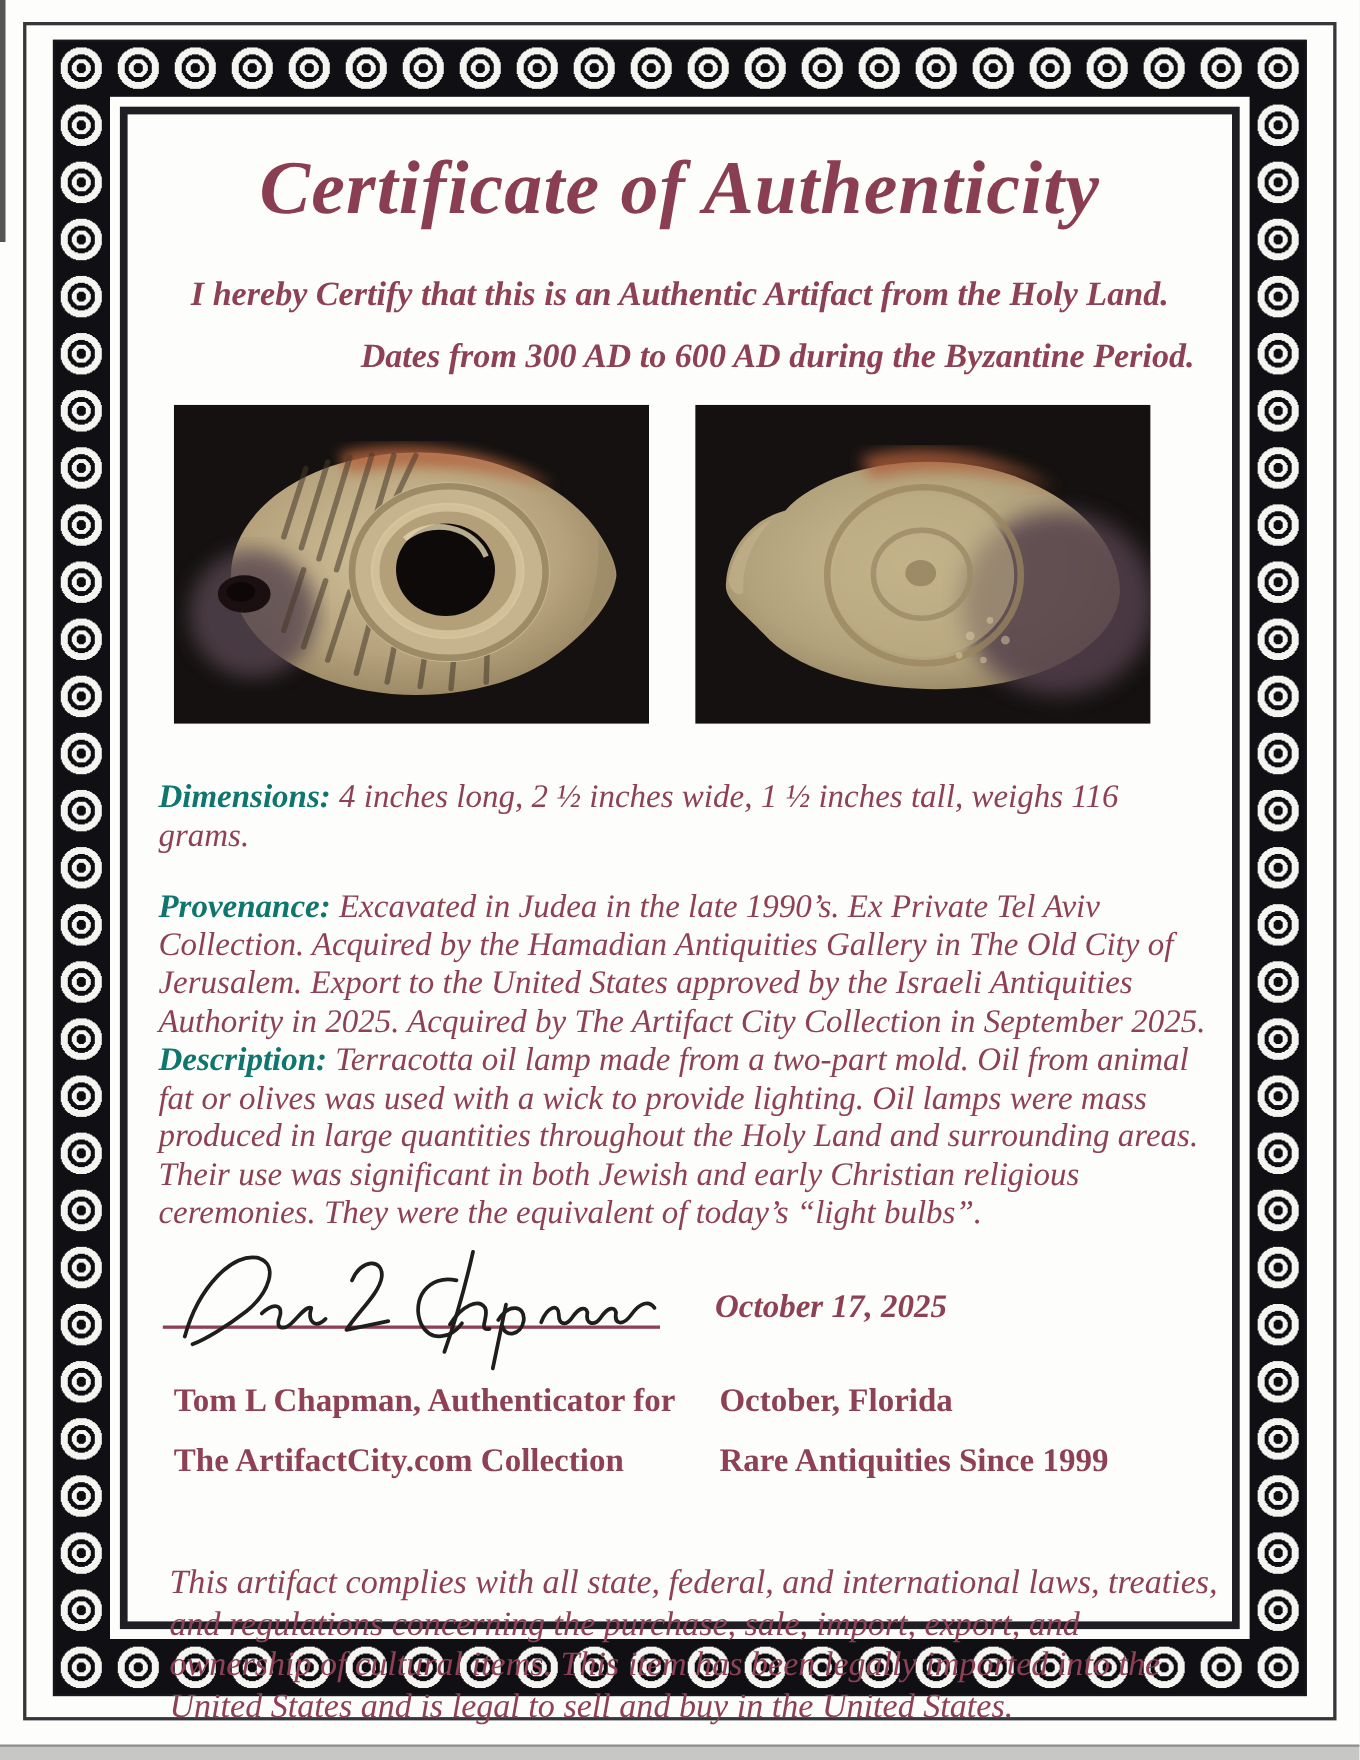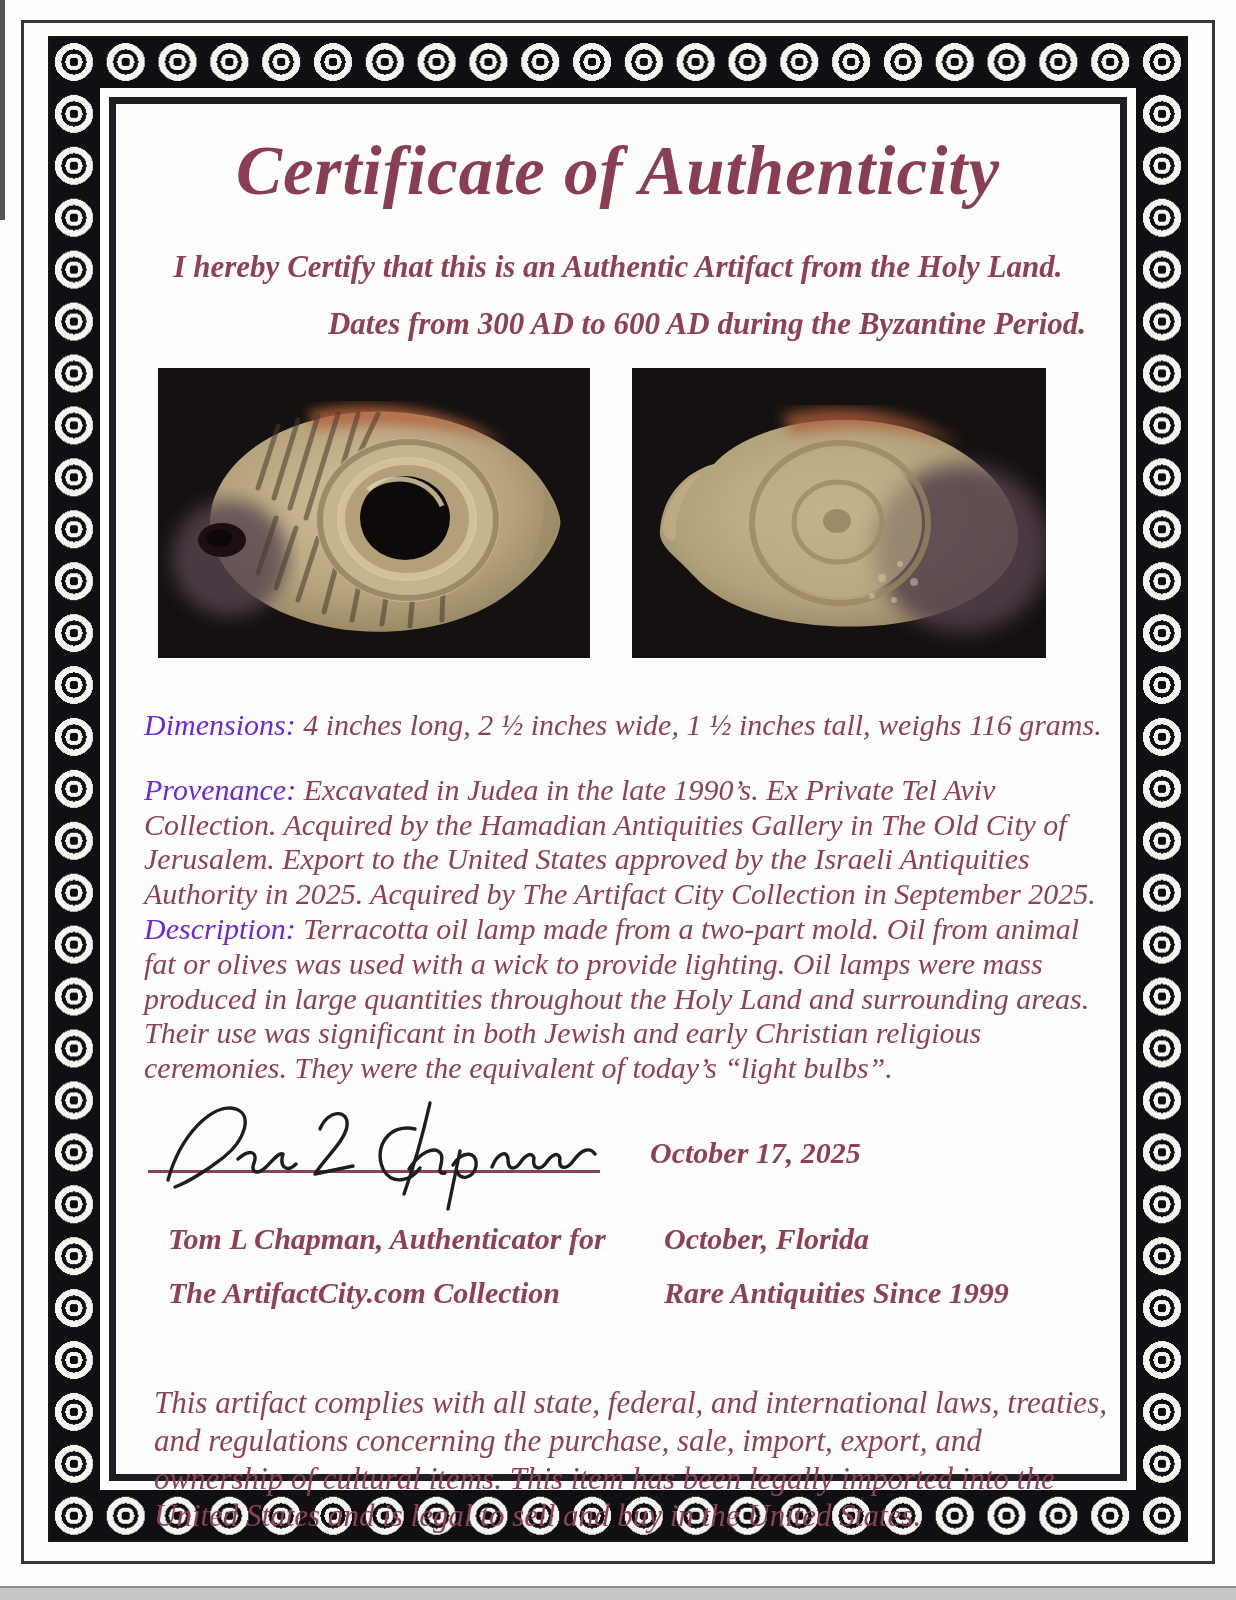--- a/index.html
+++ b/index.html
@@ -88,42 +88,42 @@
     margin:26px 0 0 14px;
   }
   .photo { display:block; }
 
   .para {
     margin:0; width:958px;
     font-size:30px;
     font-style:italic;
     line-height:1.16;
   }
-  .para .label { font-weight:normal; color:#6d28d9; }
+  .para .label { font-weight:bold; color:#0f766e; }
   .dims  { margin-top:50px; }
   .prov  { margin-top:30px; }
   .desc  { }
 
   .sig-area {
     position:relative;
     height:120px;
     margin-top:6px;
   }
   .sig-svg { position:absolute; left:8px; top:2px; z-index:2; }
   .sig-line {
     position:absolute; left:4px; top:78px; width:452px;
     border-top:3px solid #8e4156;
   }
   .sig-date {
     position:absolute; left:506px; top:44px;
     font-size:30px; font-style:italic; font-weight:bold;
   }
   .sig-row {
-    display:flex; margin-left:24px;
-    font-size:30px; font-style:italic; font-weight:bold;
+    display:flex; margin-left:14px;
+    font-size:30px; font-weight:bold;
   }
   .sig-row .left-col { width:496px; }
   .row-1 { margin-top:10px; }
   .row-2 { margin-top:20px; }
 
   .legal {
     margin:74px 0 0 10px; width:960px;
     font-size:31px;
     font-style:italic;
     line-height:1.22;

